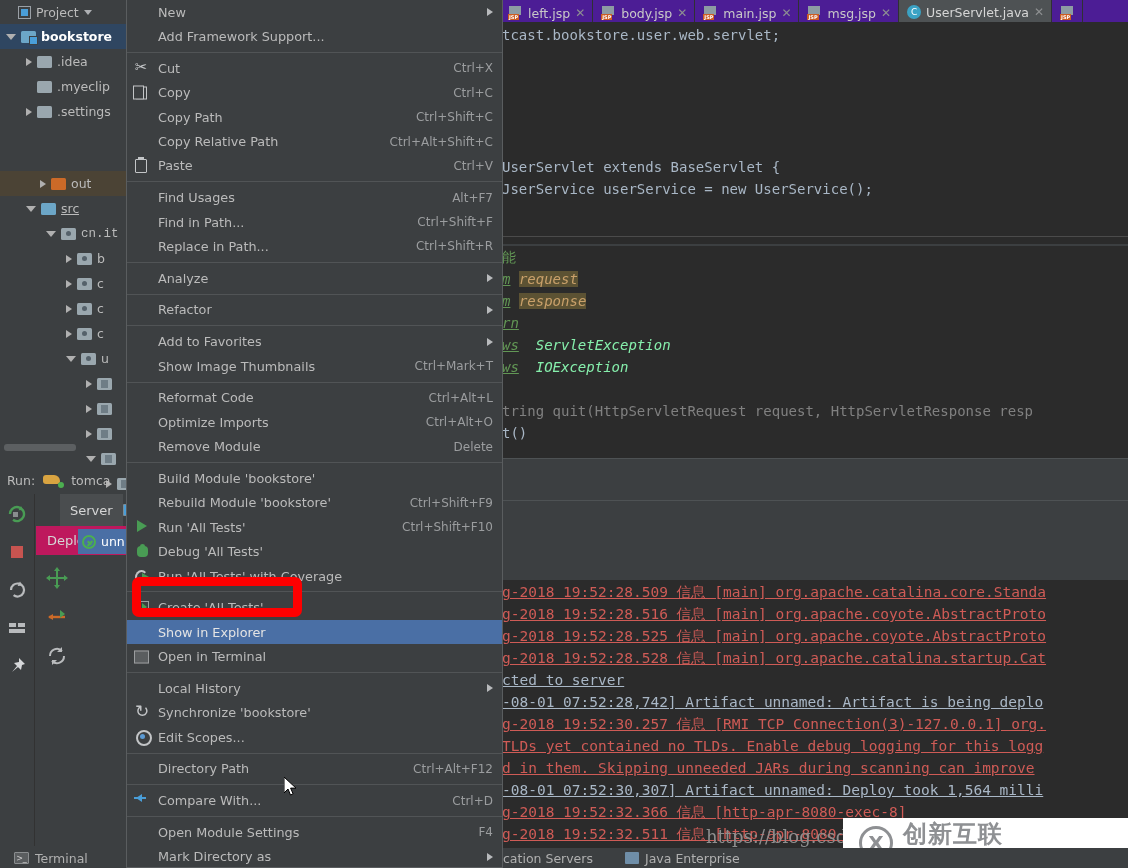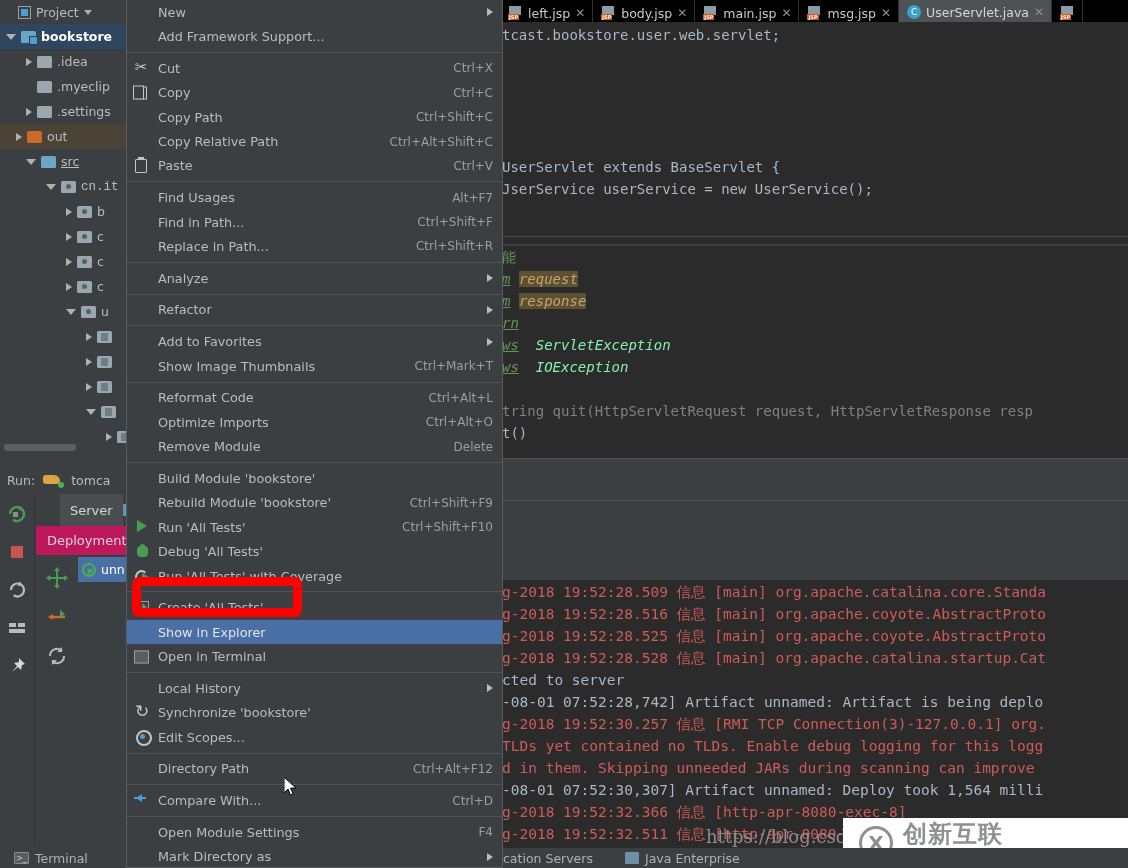--- a/index.html
+++ b/index.html
@@ -66,33 +66,33 @@
   .srv-tab { padding:0 10px; display:flex; align-items:center; font-size:13px;
     color:#d6d6d6; background:#4a4d4f;margin-left:24px; }
   .srv-ico { width:22px; display:flex; align-items:center; justify-content:center; }
   .mini-win { width:15px;height:12px;background:#7a8d99;border-radius:1px;position:relative; }
   .mini-win::after{content:"";position:absolute;left:1px;top:1px;right:5px;bottom:1px;
     background:#4a9ed8;}
 
   .deploy-row { position:absolute; left:36px; top:526px; width:99px; height:29px;
     background:#be185d; display:flex; align-items:center; padding-left:11px;
     font-size:13px; color:#d6d6d6; white-space:nowrap; }
-  .unn-row { position:absolute; left:78px; top:557px; width:57px; height:25px;
+  .unn-row { position:absolute; left:78px; top:529px; width:57px; height:25px;
     background:#4a6fa5; display:flex; align-items:center; gap:5px; padding-left:4px;
     font-size:12.5px; color:#ffffff; white-space:nowrap; }
   .okring { width:14px;height:14px;border:2px solid #4caf50;border-radius:50%;
     position:relative;flex:none; }
   .okring::after{content:"";position:absolute;left:2.5px;top:5px;width:5px;height:2px;
     background:#4caf50;transform:rotate(45deg);}
   .okring::before{content:"";position:absolute;left:4.5px;top:3px;width:2px;height:7px;
     background:#4caf50;transform:rotate(45deg);}
 
   
   .tabbar { position:absolute; left:500px; top:0; width:628px; height:26px;
-    background:#000000; display:flex; align-items:stretch; }
+    background:#4c1d95; display:flex; align-items:stretch; }
   .tab { display:flex; align-items:center; gap:5px; padding:0 7px 0 8px;
     font-size:12.5px; color:#c8c8c8; border-right:1px solid #2f3133; white-space:nowrap; }
   .tab.active { background:#4e5254; color:#d6d6d6; border-bottom:2px solid #4a9ed8; }
   .jsp-ico { width:15px;height:14px;position:relative;flex:none; }
   .jsp-ico::before{content:"";position:absolute;left:1px;top:0;width:12px;height:9px;
     background:#8d9ba3;}
   .jsp-ico::after{content:"JSP";position:absolute;left:0;bottom:0;font-size:5px;
     color:#fff;background:#cc5c22;padding:0 1px;line-height:6px;font-weight:bold;}
   .java-ico { width:14px;height:14px;border-radius:50%;background:#3ba2c4;color:#fff;
     font-size:9px;display:flex;align-items:center;justify-content:center;flex:none; }
@@ -116,21 +116,21 @@
   .grey-gap { position:absolute; left:500px; top:458px; width:628px; height:42px;
     background:#3c3f41; }
   .grey-gap::after{content:"";position:absolute;left:0;top:0;width:628px;height:1px;background:#4e5254;}
   .gap2 { position:absolute; left:500px; top:500px; width:628px; height:80px;
     background:#3c3f41; border-top:1px solid #4e5254; }
 
   
   .console { position:absolute; left:500px; top:580px; width:628px; height:268px;
     background:#2b2b2b; font-family:"DejaVu Sans Mono","Liberation Mono",monospace;
     font-size:14.5px; padding-top:1px; overflow:hidden; }
-  .cline { height:22px; line-height:22px; white-space:pre; color:#cf5b56; padding-left:2px; }
+  .cline { height:22px; line-height:22px; white-space:pre; color:#cf5b56; padding-left:2px;text-decoration:underline; }
   .cline.w { color:#a9b7c6; }
   .cmark { position:absolute; left:500px; top:580px; width:5px; height:22px; background:#4a6fa5; }
 
   .watermark { position:absolute; left:843px; top:818px; width:285px; height:50px;
     background:#ffffff; display:flex; align-items:center; gap:10px; padding-left:16px; }
   .wm-logo { width:34px;height:34px;border:3px solid #8e9093;border-radius:50%;
     display:flex;align-items:center;justify-content:center;color:#8e9093;
     font-size:20px;font-weight:bold;flex:none; }
   .wm-cn { font-size:24px; color:#8e9093; font-weight:bold; letter-spacing:1px; }
   .wm-en { font-size:8px; color:#9fa1a4; letter-spacing:1px; }
@@ -225,21 +225,21 @@
         <div class="trow" style="padding-left: 26px;">
           <span class="tri blank"></span>
           <span class="fold grey"></span>
           <span class="tlabel">.myeclip</span>
         </div>
         <div class="trow" style="padding-left: 26px;">
           <span class="tri"></span>
           <span class="fold grey"></span>
           <span class="tlabel">.settings</span>
         </div>
-        <div class="trow out" style="padding-left: 16px;">
+        <div class="trow out" style="padding-left: 40px; margin-top: 47px;">
           <span class="tri"></span>
           <span class="fold org"></span>
           <span class="tlabel">out</span>
         </div>
         <div class="trow" style="padding-left: 26px; text-decoration: underline;">
           <span class="tri open"></span>
           <span class="fold blue"></span>
           <span class="tlabel">src</span>
         </div>
         <div class="trow" style="padding-left: 46px; font-family: Liberation Mono, monospace;">

